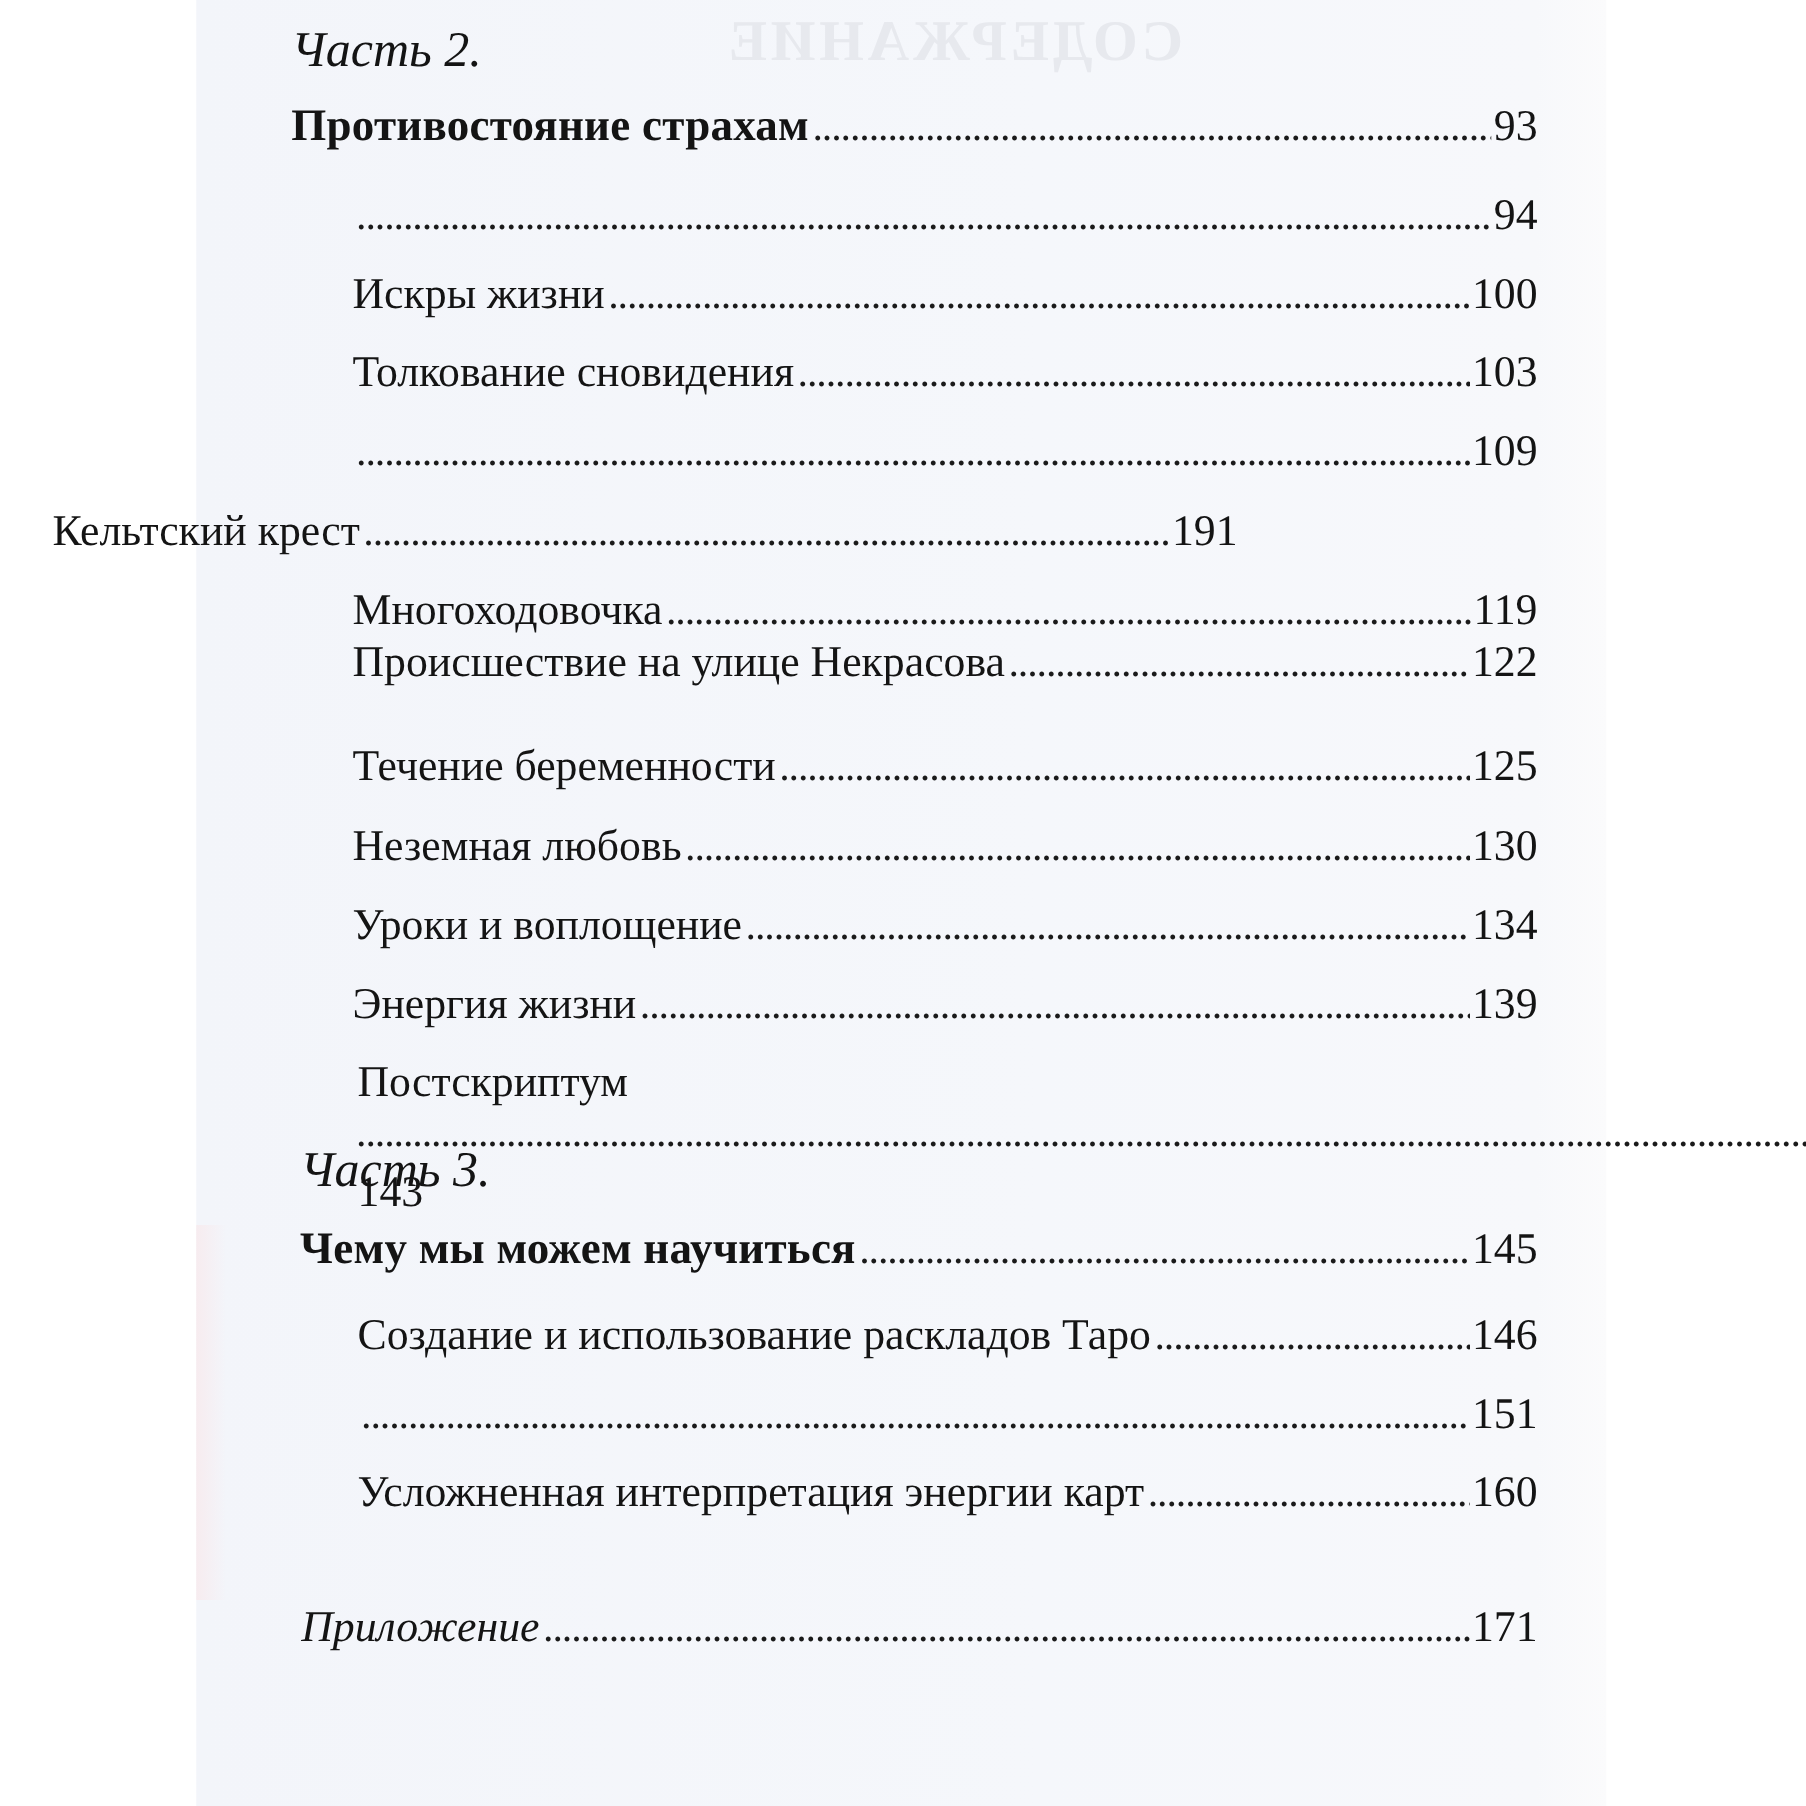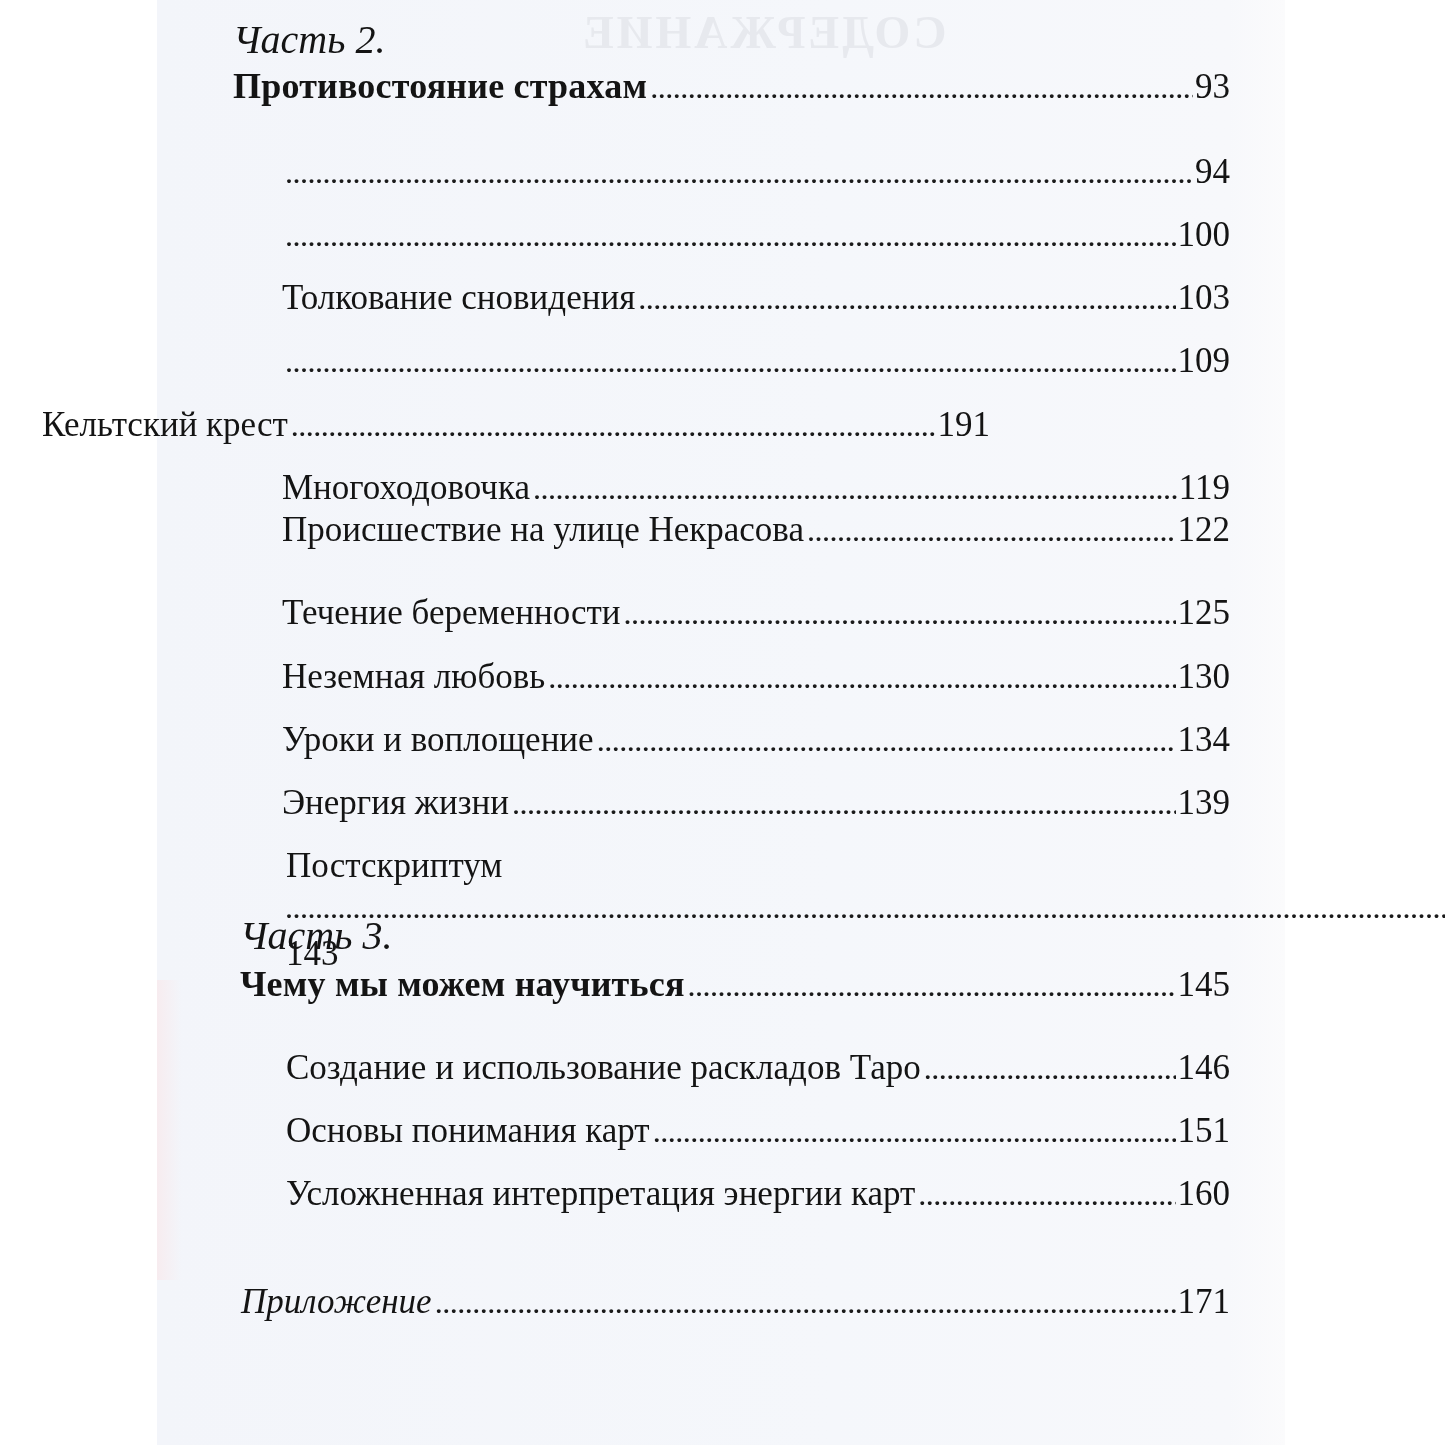--- a/index.html
+++ b/index.html
@@ -69,20 +69,21 @@
   }
   .row .page-num {
     flex: 0 0 auto;
   }
   .part-row { padding-left: 233px; width: calc(1230px - 233px); }
   .entry-row { padding-left: 282px; width: calc(1230px - 282px); }
   .heading {
     font-weight: bold;
     font-size: 36px;
     letter-spacing: 0.2px;
+    margin-top: 14px;
   }
   .part-label {
     position: absolute;
     left: 233px;
     font-style: italic;
     font-size: 40px;
     line-height: 44px;
   }
   .italic { font-style: italic; }
 </style>
@@ -98,20 +99,21 @@
   <span class="title heading">Противостояние страхам</span>
   <span class="leader"></span>
   <span class="page-num">93</span>
 </div>
 
 <div class="row entry-row" style="top:150px;">
   <span class="leader"></span>
   <span class="page-num">94</span>
 </div>
 <div class="row entry-row" style="top:213px;">
+  <span class="title">Искры жизни</span>
   <span class="leader"></span>
   <span class="page-num">100</span>
 </div>
 <div class="row entry-row" style="top:276px;">
   <span class="title">Толкование сновидения</span>
   <span class="leader"></span>
   <span class="page-num">103</span>
 </div>
 <div class="row entry-row" style="top:339px;">
   <span class="leader"></span>
@@ -164,21 +166,20 @@
   <span class="leader"></span>
   <span class="page-num">145</span>
 </div>
 
 <div class="row entry-row" style="top:1046px; padding-left:286px; width:calc(1230px - 286px);">
   <span class="title">Создание и использование раскладов Таро</span>
   <span class="leader"></span>
   <span class="page-num">146</span>
 </div>
 <div class="row entry-row" style="top:1109px; padding-left:286px; width:calc(1230px - 286px);">
-  <span class="title">Основы понимания карт</span>
   <span class="leader"></span>
   <span class="page-num">151</span>
 </div>
 <div class="row entry-row" style="top:1172px; padding-left:286px; width:calc(1230px - 286px);">
   <span class="title">Усложненная интерпретация энергии карт</span>
   <span class="leader"></span>
   <span class="page-num">160</span>
 </div>
 
 <div class="row part-row" style="top:1280px; padding-left:241px; width:calc(1230px - 241px);">

